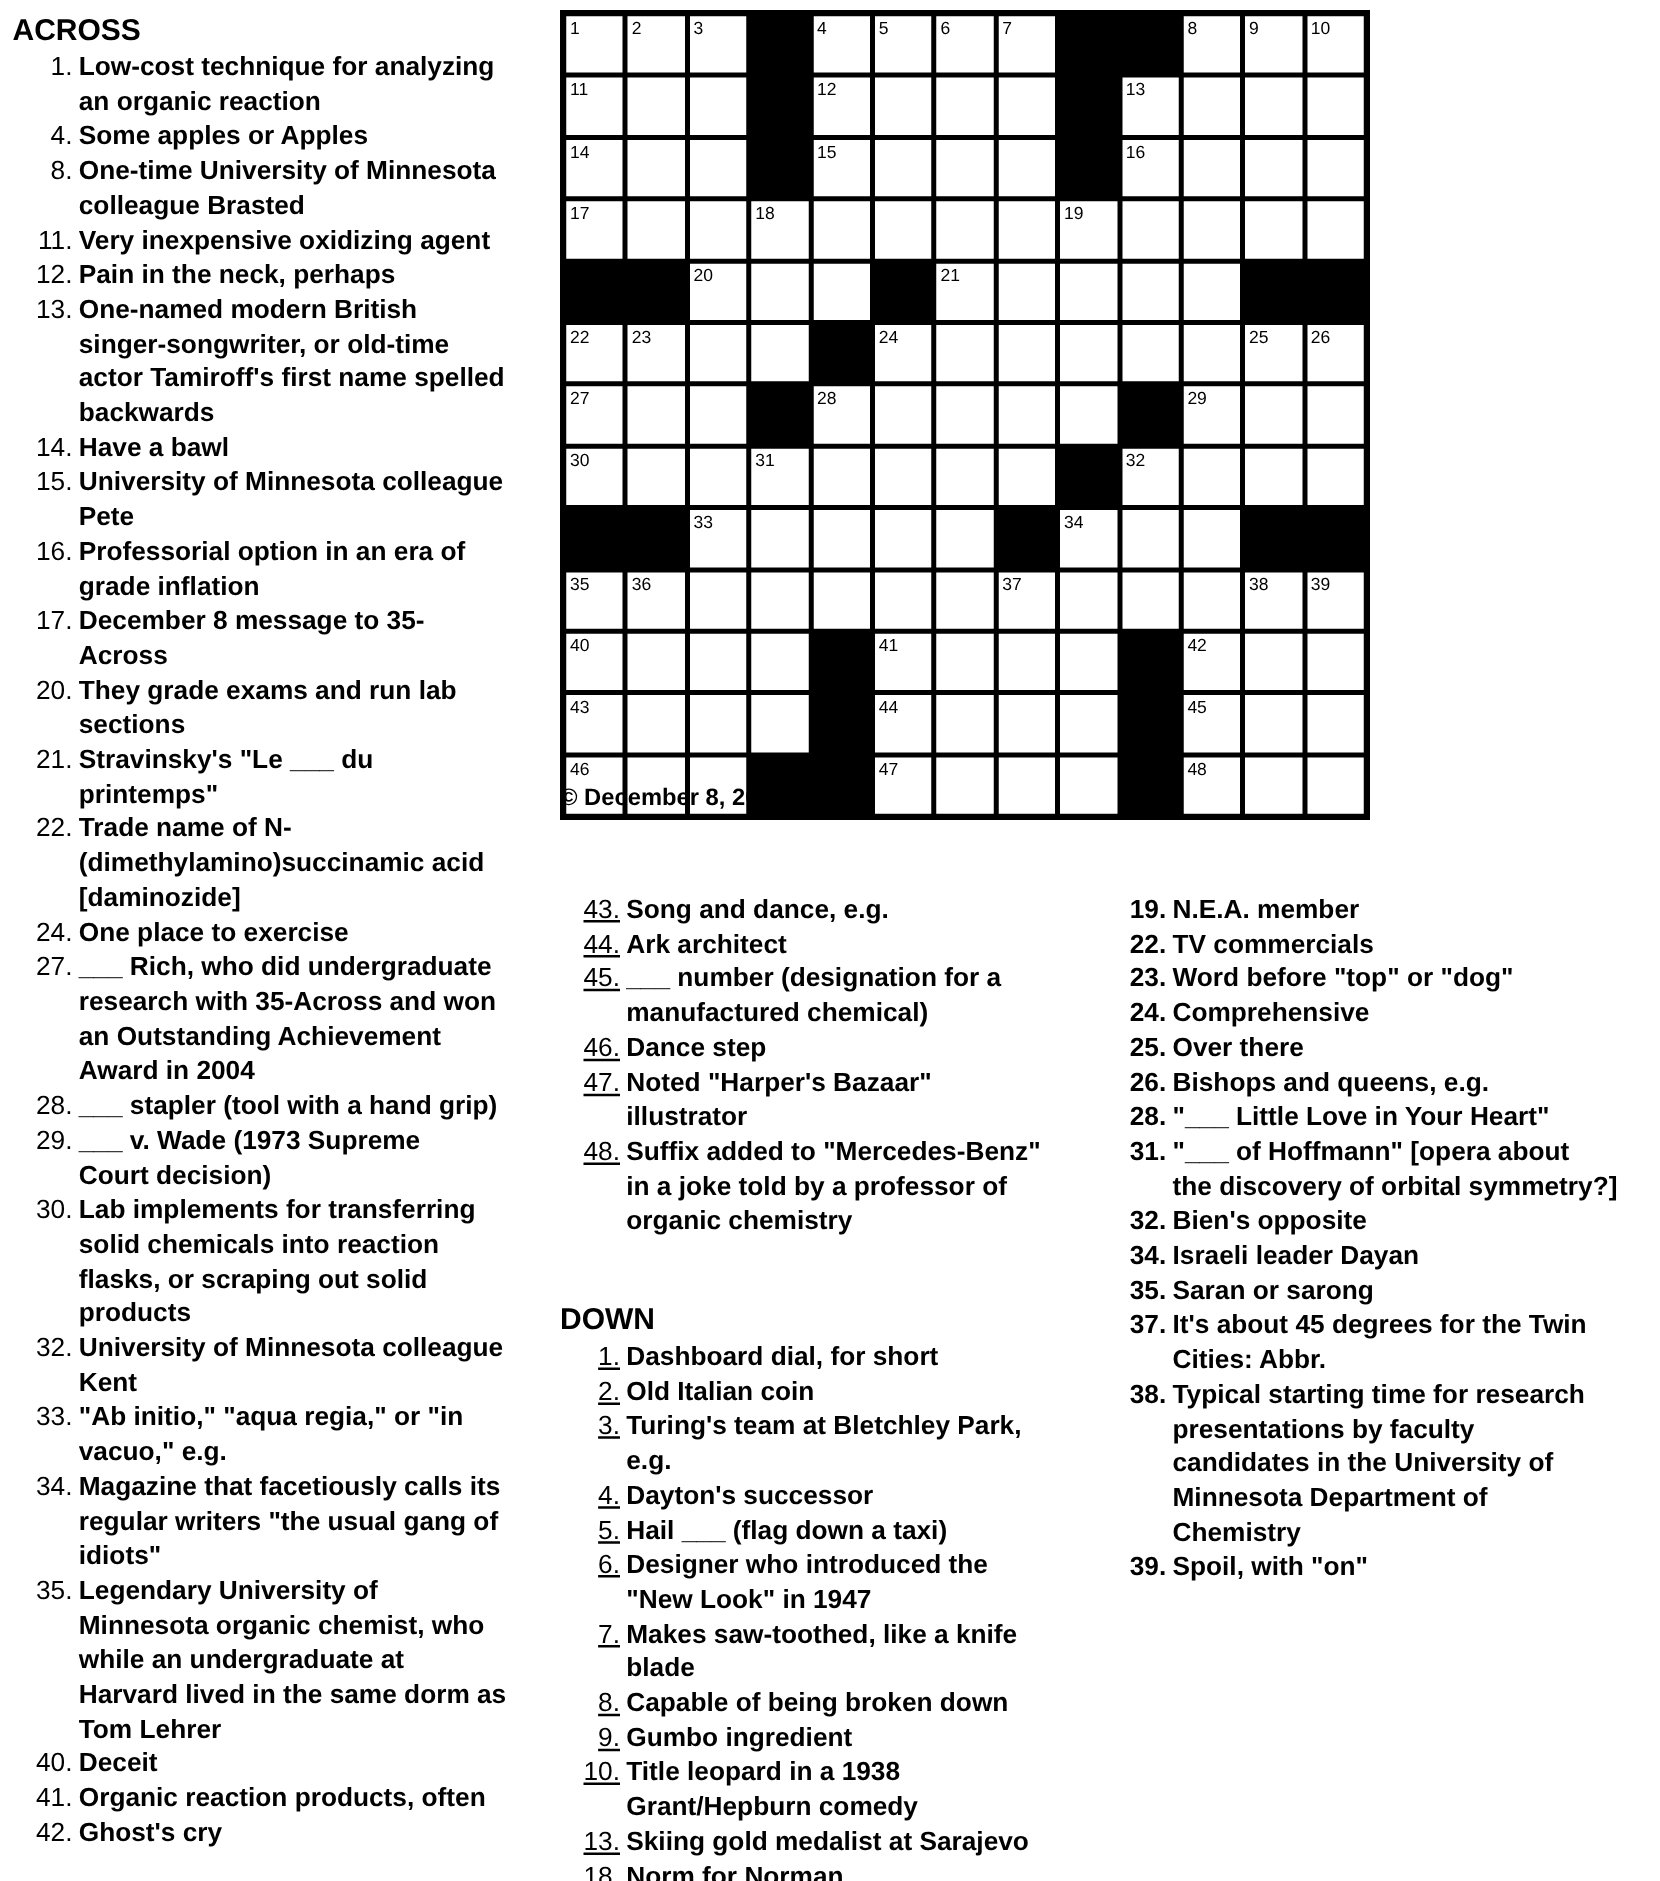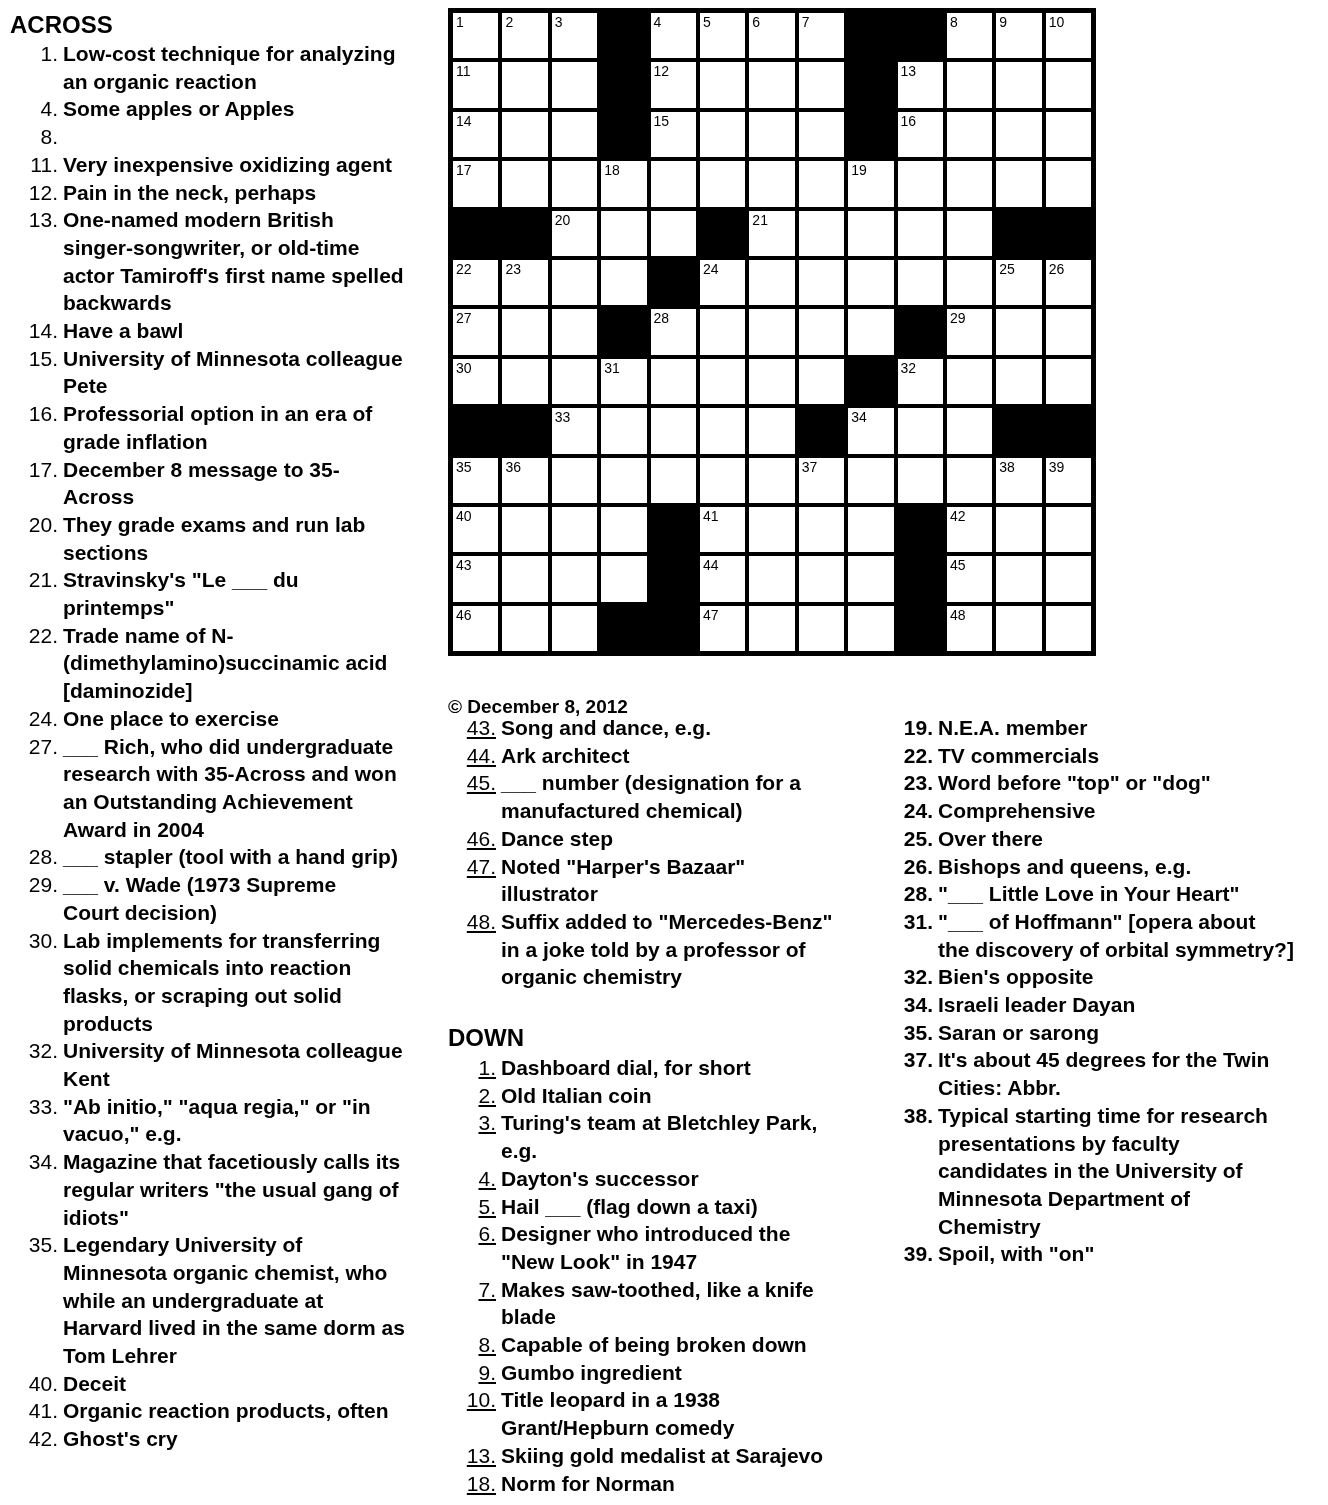--- a/index.html
+++ b/index.html
@@ -9,61 +9,63 @@
   }
   
   .col{position:absolute;}
   #across-col{left:10px;top:12px;width:438px;}
   #mid-col{left:456px;top:714px;width:432px;}
   #right-col{left:896px;top:714px;width:432px;}
   h2.hdr{
     font-size:24px;line-height:26px;font-weight:bold;margin:0 0 2px 0;
     letter-spacing:0px;
   }
-  #mid-col h2.hdr{margin:34px 0 3px -8px;}
+  #mid-col h2.hdr{margin:52px 0 3px -8px;}
   .clues{font-size:21px;line-height:27.7px;}
   .clue{display:flex;align-items:flex-start;}
   .clue .num{flex:0 0 48px;text-align:right;}
   #mid-col .clue .num{flex:0 0 40px;text-decoration:underline;}
   #right-col .clue .num{flex:0 0 37px;font-weight:bold;}
   .clue .txt{margin-left:5px;white-space:pre-line;font-weight:bold;}
   
   #grid{
     position:absolute;left:448px;top:8px;
     background:#000000;padding:5px;
     display:grid;grid-template-columns:repeat(13,45.4px);grid-auto-rows:45.4px;gap:4px;
   }
   .cell{position:relative;}
   .cell.white{background:#ffffff;}
   .cell.black{background:#000000;}
   .cellnum{
     position:absolute;left:3px;top:1px;font-size:14px;line-height:16px;color:#000;
   }
   
   #copyright{
-    position:absolute;left:448px;top:696px;font-size:19px;font-weight:bold;
+    position:absolute;left:448px;top:628px;font-size:19px;font-weight:bold;
   }
 </style>
 </head>
 <body>
 
 <section class="col" id="across-col">
   <h2 class="hdr">ACROSS</h2>
   <div class="clues">
       <div class="clue">
         <span class="num">1.</span>
         <span class="txt">Low-cost technique for analyzing
 an organic reaction</span>
       </div>
       <div class="clue">
         <span class="num">4.</span>
         <span class="txt">Some apples or Apples</span>
       </div>
       <div class="clue">
         <span class="num">8.</span>
+        <span class="txt">One-time University of Minnesota
+colleague Brasted</span>
       </div>
       <div class="clue">
         <span class="num">11.</span>
         <span class="txt">Very inexpensive oxidizing agent</span>
       </div>
       <div class="clue">
         <span class="num">12.</span>
         <span class="txt">Pain in the neck, perhaps</span>
       </div>
       <div class="clue">

